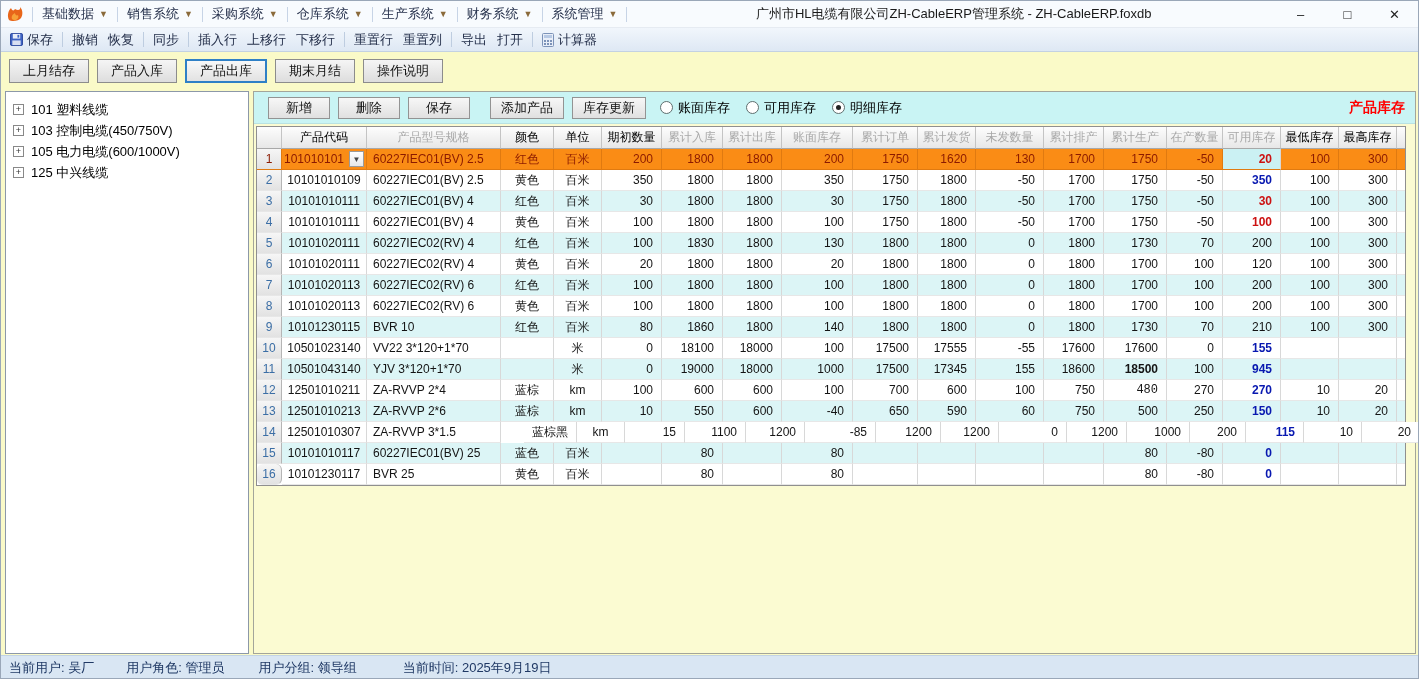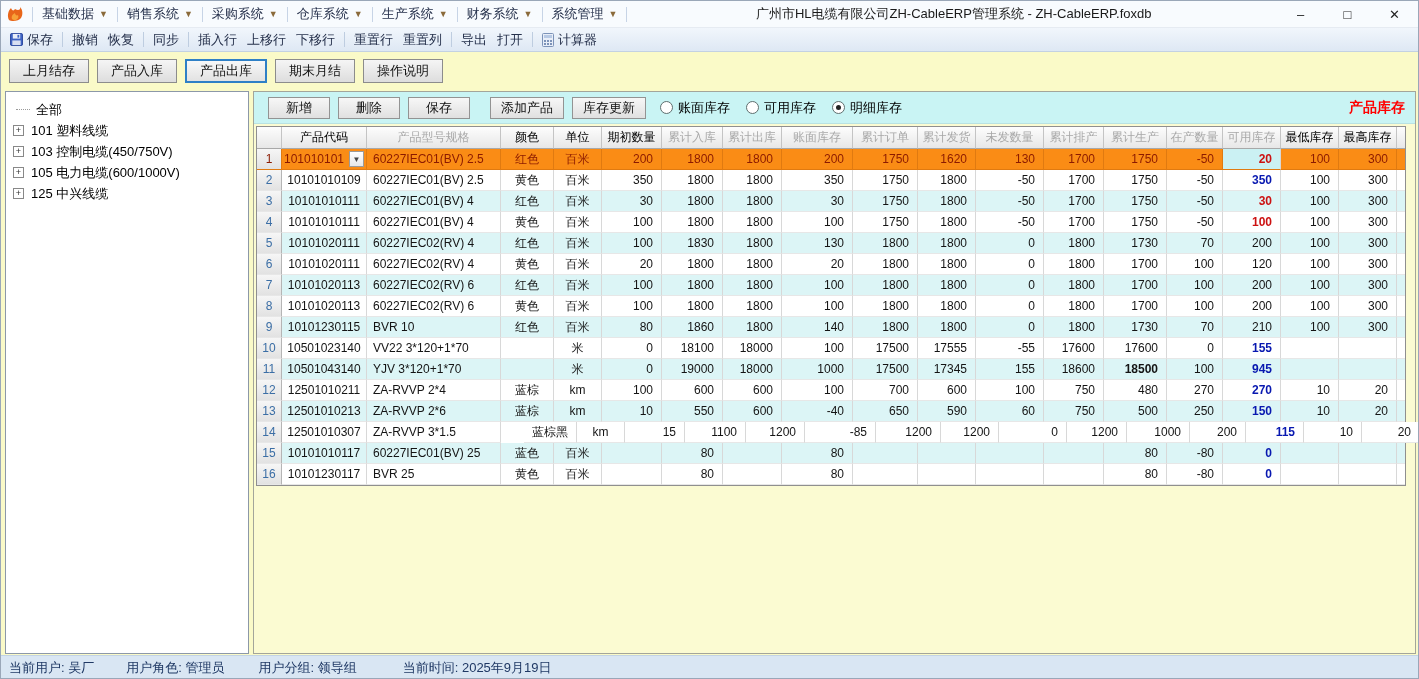--- a/index.html
+++ b/index.html
@@ -236,24 +236,20 @@
   <div class="tabstrip">
       <button class="tab-btn">上月结存</button>
       <button class="tab-btn">产品入库</button>
       <button class="tab-btn active">产品出库</button>
       <button class="tab-btn">期末月结</button>
       <button class="tab-btn">操作说明</button>
     </div>
 
   <div class="tree-panel">
       <div class="tree-item">
-        <span class="tree-stub"></span>
-        <span class="tree-label">全部</span>
-      </div>
-      <div class="tree-item">
         <span class="tree-plus">+</span>
         <span class="tree-label">101 塑料线缆</span>
       </div>
       <div class="tree-item">
         <span class="tree-plus">+</span>
         <span class="tree-label">103 控制电缆(450/750V)</span>
       </div>
       <div class="tree-item">
         <span class="tree-plus">+</span>
         <span class="tree-label">105 电力电缆(600/1000V)</span>
@@ -552,21 +548,21 @@
             <div class="tcell a-center cell-color" style="width: 53px;">蓝棕</div>
             <div class="tcell a-center cell-unit" style="width: 48px;">km</div>
             <div class="tcell a-right cell-qty_begin" style="width: 60px;">100</div>
             <div class="tcell a-right cell-in_total" style="width: 61px;">600</div>
             <div class="tcell a-right cell-out_total" style="width: 59px;">600</div>
             <div class="tcell a-right cell-book_stock" style="width: 71px;">100</div>
             <div class="tcell a-right cell-order_total" style="width: 65px;">700</div>
             <div class="tcell a-right cell-ship_total" style="width: 58px;">600</div>
             <div class="tcell a-right cell-unshipped" style="width: 68px;">100</div>
             <div class="tcell a-right cell-sched_total" style="width: 60px;">750</div>
-            <div class="tcell a-right cell-prod_total" style="width: 63px;">480</div>
+            <div class="tcell a-right cell-prod_total" style="width: 63px; font-family: Liberation Mono, monospace;">480</div>
             <div class="tcell a-right cell-in_prod" style="width: 56px;">270</div>
             <div class="tcell a-right cell-avail avail-blue" style="width: 58px;">270</div>
             <div class="tcell a-right cell-min_stock" style="width: 58px;">10</div>
             <div class="tcell a-right cell-max_stock" style="width: 58px;">20</div>
             <div class="tcell" style="width: 8px; border-right: none;"></div>
           </div>
           <div class="trow stripe">
             <div class="tcell a-center idxcell cell-idx" style="width: 25px;">13</div>
             <div class="tcell a-center cell-code" style="width: 85px;">12501010213</div>
             <div class="tcell a-left cell-spec" style="width: 134px;">ZA-RVVP 2*6</div>
@@ -623,21 +619,21 @@
             <div class="tcell a-right cell-unshipped" style="width: 68px;"></div>
             <div class="tcell a-right cell-sched_total" style="width: 60px;"></div>
             <div class="tcell a-right cell-prod_total" style="width: 63px;">80</div>
             <div class="tcell a-right cell-in_prod" style="width: 56px;">-80</div>
             <div class="tcell a-right cell-avail avail-blue" style="width: 58px;">0</div>
             <div class="tcell a-right cell-min_stock" style="width: 58px;"></div>
             <div class="tcell a-right cell-max_stock" style="width: 58px;"></div>
             <div class="tcell" style="width: 8px; border-right: none;"></div>
           </div>
           <div class="trow">
-            <div class="tcell a-center idxcell cell-idx" style="width: 25px;">16</div>
+            <div class="tcell a-center idxcell cell-idx" style="width: 25px; border-radius: 6px;">16</div>
             <div class="tcell a-center cell-code" style="width: 85px;">10101230117</div>
             <div class="tcell a-left cell-spec" style="width: 134px;">BVR 25</div>
             <div class="tcell a-center cell-color" style="width: 53px;">黄色</div>
             <div class="tcell a-center cell-unit" style="width: 48px;">百米</div>
             <div class="tcell a-right cell-qty_begin" style="width: 60px;"></div>
             <div class="tcell a-right cell-in_total" style="width: 61px;">80</div>
             <div class="tcell a-right cell-out_total" style="width: 59px;"></div>
             <div class="tcell a-right cell-book_stock" style="width: 71px;">80</div>
             <div class="tcell a-right cell-order_total" style="width: 65px;"></div>
             <div class="tcell a-right cell-ship_total" style="width: 58px;"></div>

